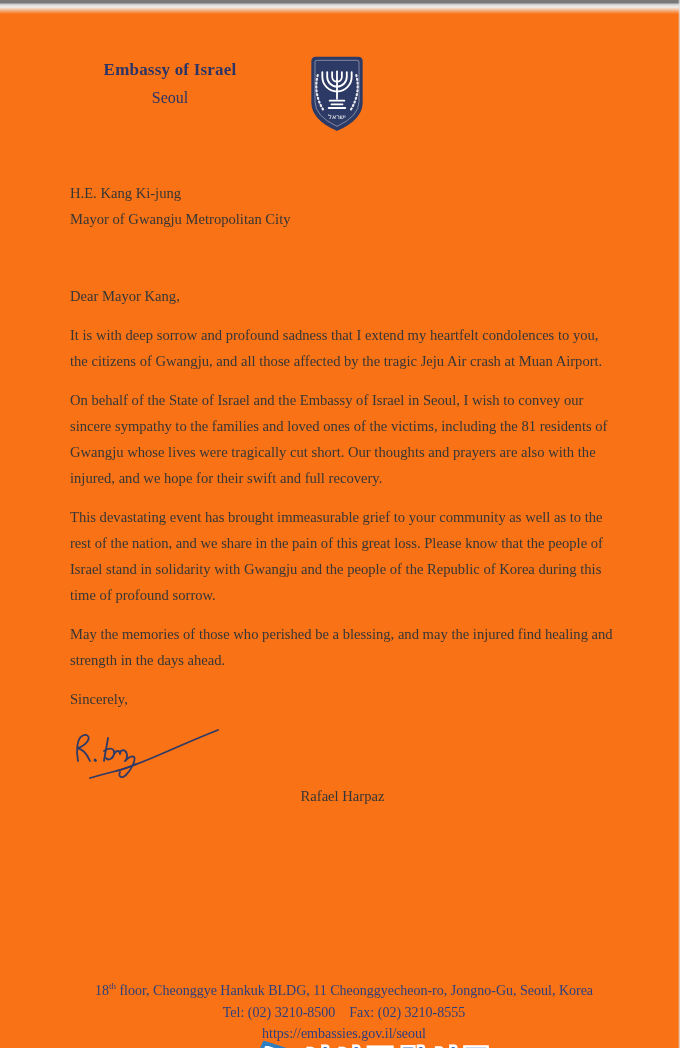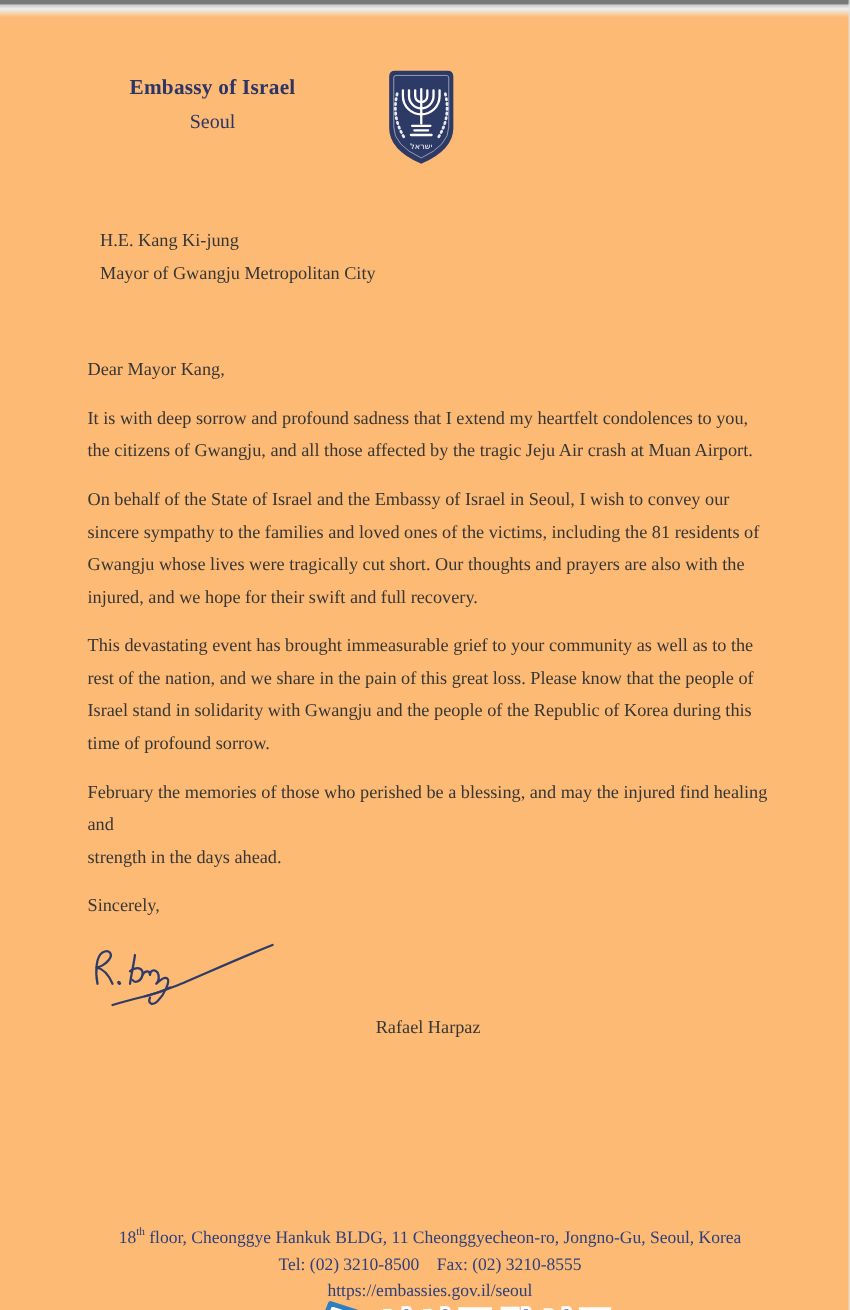--- a/index.html
+++ b/index.html
@@ -1,18 +1,18 @@
 <!DOCTYPE html>
 <html><head>
 <meta charset="utf-8">
 <style>
   html,body{margin:0;padding:0;background:#ffffff;}
   .page{
     position:relative;width:680px;height:1048px;margin:0 auto;
-    background:#fdba74;overflow:hidden;
+    background:#f97316;overflow:hidden;
     font-family:"Liberation Serif","DejaVu Serif",serif;
   }
   .scan-top{
     position:absolute;top:0;left:0;width:100%;height:14px;
     background:linear-gradient(#787878 0px,#787878 3px,#c9c9c9 4px,#efefef 7px,rgba(255,255,255,0) 14px);
   }
   .scan-right{position:absolute;top:0;right:0;width:2px;height:100%;background:linear-gradient(to left,#e3e3e3,rgba(255,255,255,0));}
 
   
   .letterhead{position:absolute;top:52px;left:0;width:100%;height:110px;}
@@ -21,21 +21,21 @@
   .lh-left .city{font-size:16px;margin-top:9px;}
   .lh-right{position:absolute;left:420px;top:10px;width:200px;text-align:center;color:#2c3566;
             font-family:"DejaVu Serif","DejaVu Sans",serif;direction:rtl;}
   .lh-right .org{font-size:16px;font-weight:bold;}
   .lh-right .city{font-size:14px;margin-top:10px;}
   .emblem{position:absolute;left:304px;top:2px;}
 
   
   .letter{position:absolute;top:180px;left:70px;width:545px;color:#363636;font-size:14.6px;line-height:26px;}
   .letter p{margin:0 0 13px 0;white-space:pre-line;}
-  .recipient{margin-bottom:51px;margin-left:10px;}
+  .recipient{margin-bottom:51px;}
   .salutation{margin-bottom:12px;}
   .valediction{margin-top:26px;margin-bottom:8px;}
   .sig-wrap{height:56px;margin:2px 0 2px 0;}
   .sender-name{margin:0;text-align:center;}
   .sender-title{margin:0;}
 
   
   .footer{position:absolute;top:980px;left:4px;width:100%;text-align:center;color:#2c3f7c;font-size:14px;line-height:21.5px;}
   .footer .tel{white-space:pre;}
   sup{font-size:9px;vertical-align:super;line-height:0;}
@@ -91,21 +91,21 @@
     <p>It is with deep sorrow and profound sadness that I extend my heartfelt condolences to you,
 the citizens of Gwangju, and all those affected by the tragic Jeju Air crash at Muan Airport.</p>
     <p>On behalf of the State of Israel and the Embassy of Israel in Seoul, I wish to convey our
 sincere sympathy to the families and loved ones of the victims, including the 81 residents of
 Gwangju whose lives were tragically cut short. Our thoughts and prayers are also with the
 injured, and we hope for their swift and full recovery.</p>
     <p>This devastating event has brought immeasurable grief to your community as well as to the
 rest of the nation, and we share in the pain of this great loss. Please know that the people of
 Israel stand in solidarity with Gwangju and the people of the Republic of Korea during this
 time of profound sorrow.</p>
-    <p>February the memories of those who perished be a blessing, and may the injured find healing and
+    <p>May the memories of those who perished be a blessing, and may the injured find healing and
 strength in the days ahead.</p>
 
     <p class="valediction">Sincerely,</p>
 
     <div class="sig-wrap" aria-label="R. Harpaz">
       <svg width="170" height="56" viewBox="0 0 170 56">
         <g stroke="#2f3a66" stroke-width="1.8" fill="none" stroke-linecap="round" stroke-linejoin="round">
           <path d="M8,36 C6,26 7,14 12,11 C17,8 21,12 17,17 C14,21 9,23 7,23 C13,24 17,29 20,36"></path>
           <path d="M25,35 l0.6,0.6" stroke-width="2.6"></path>
           <path d="M38,13 C37,20 35,29 34,36"></path>

